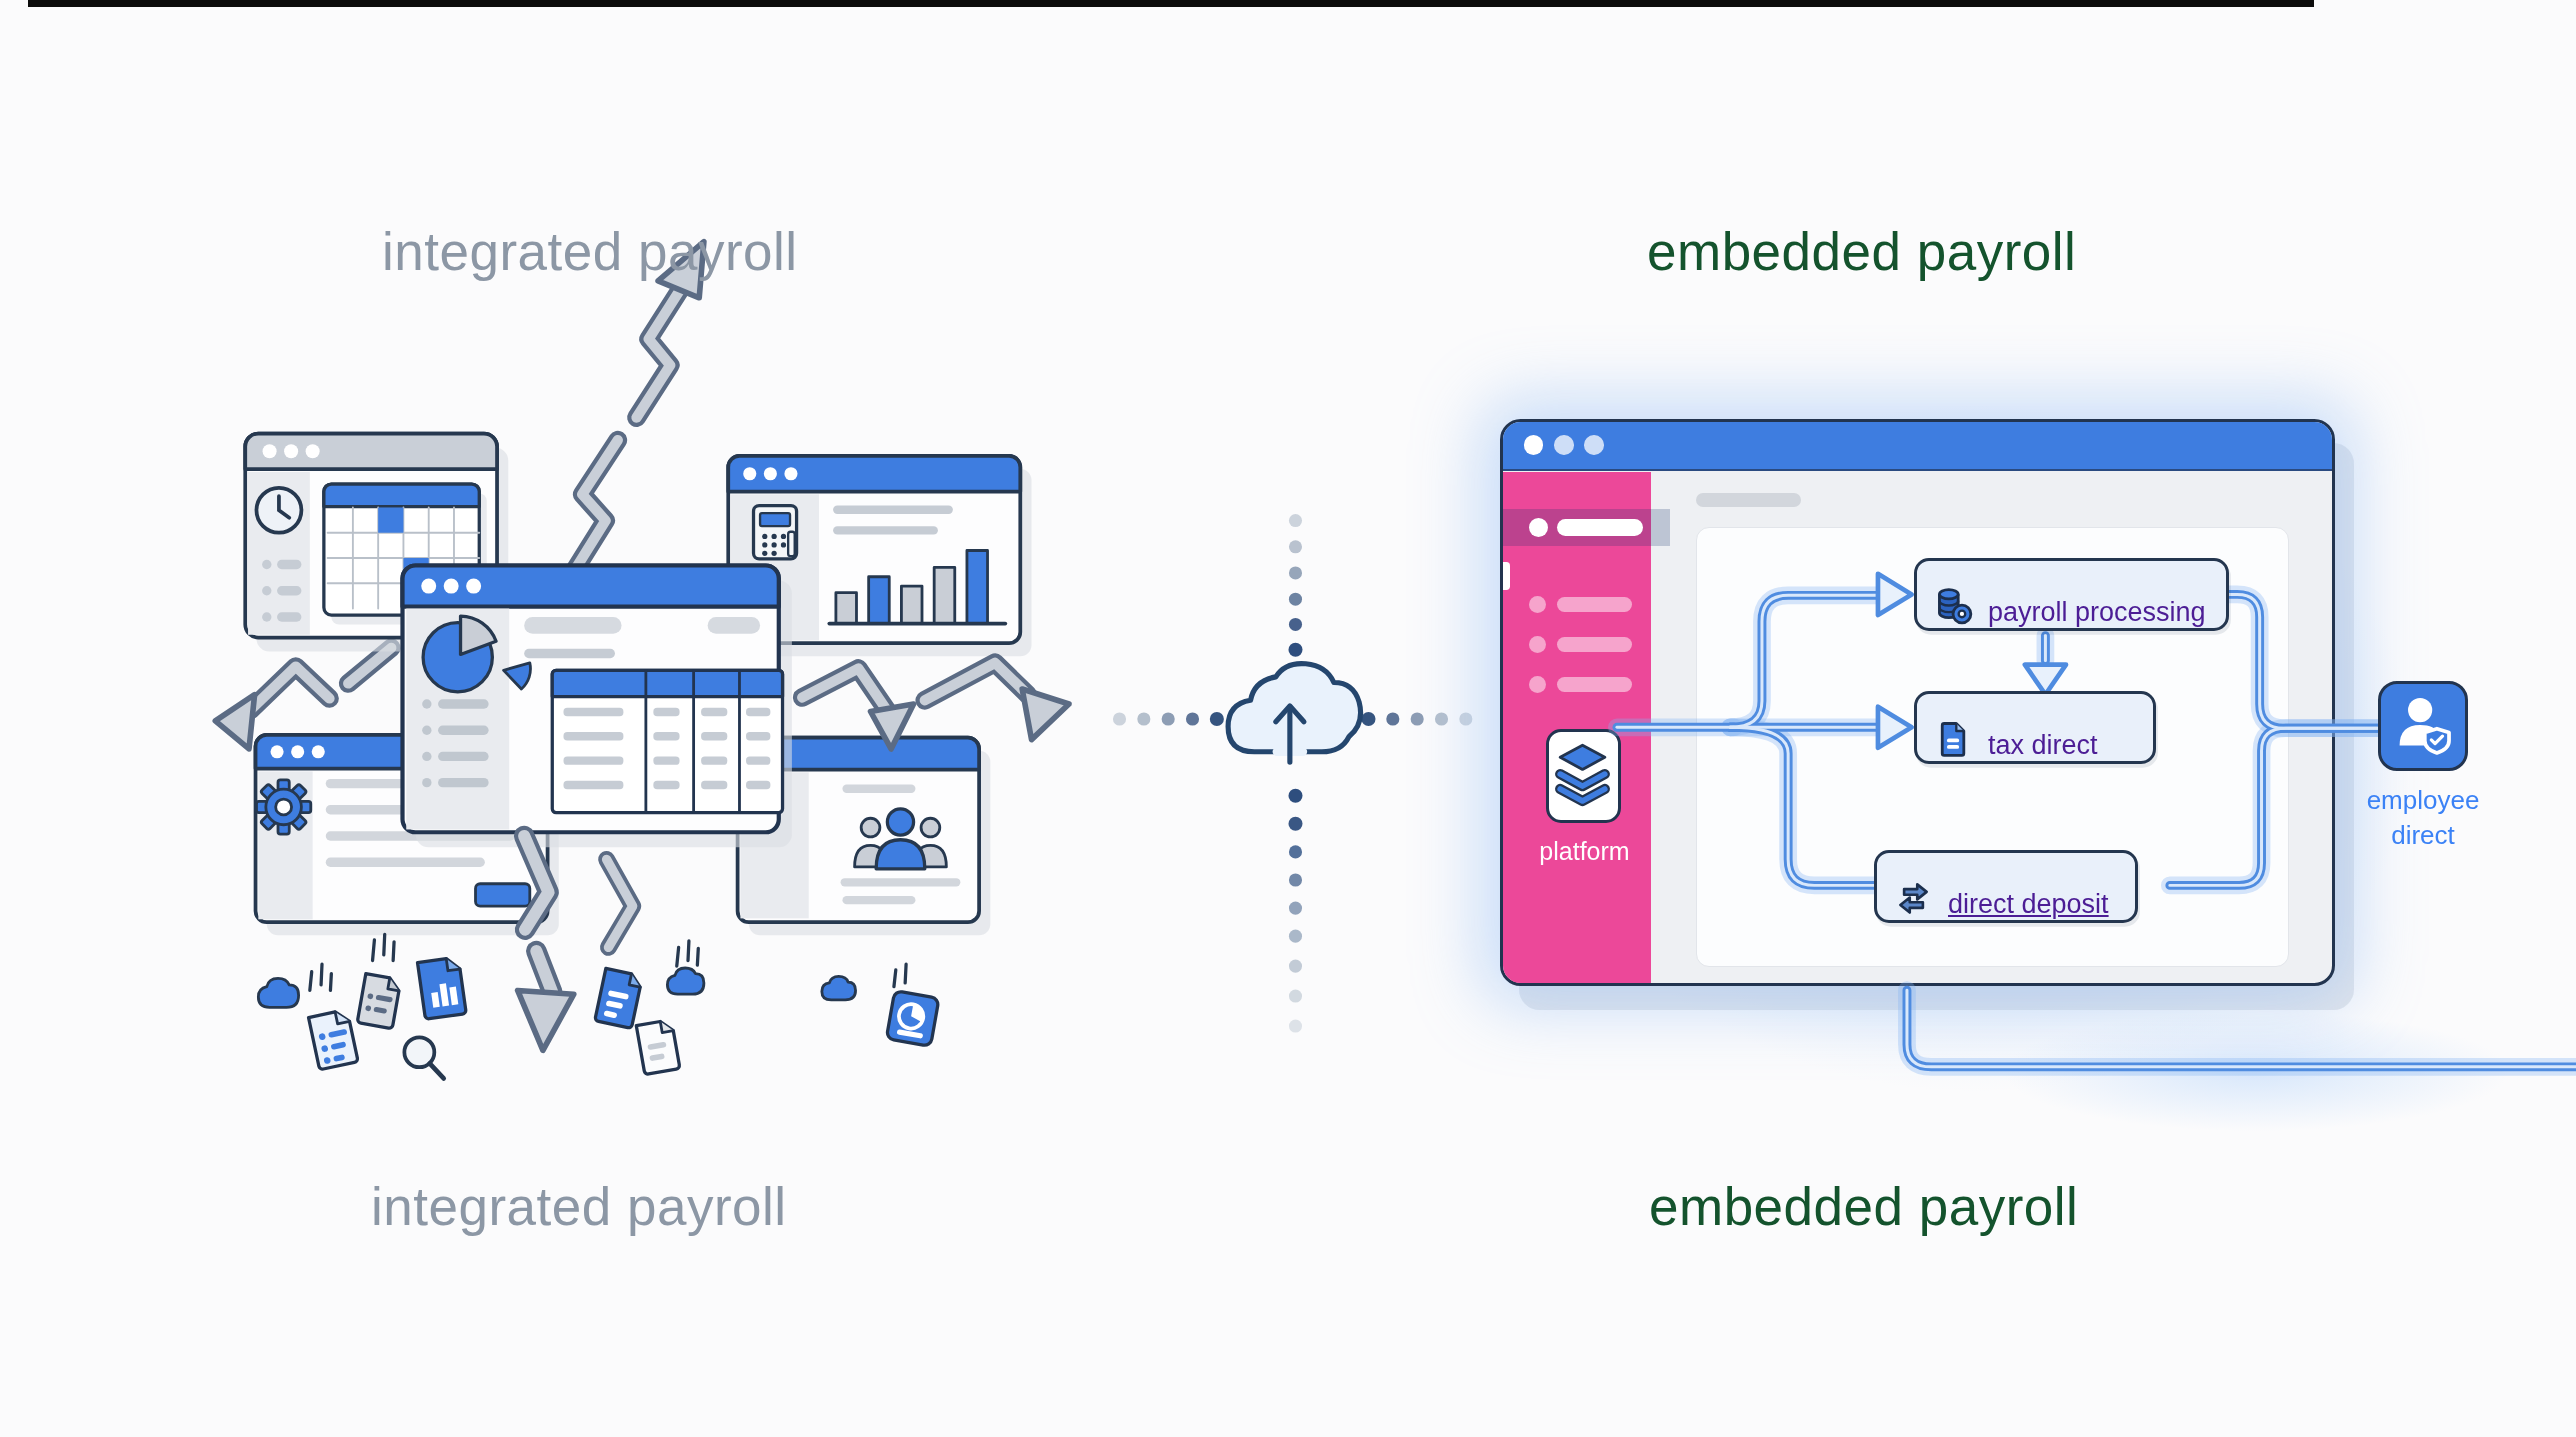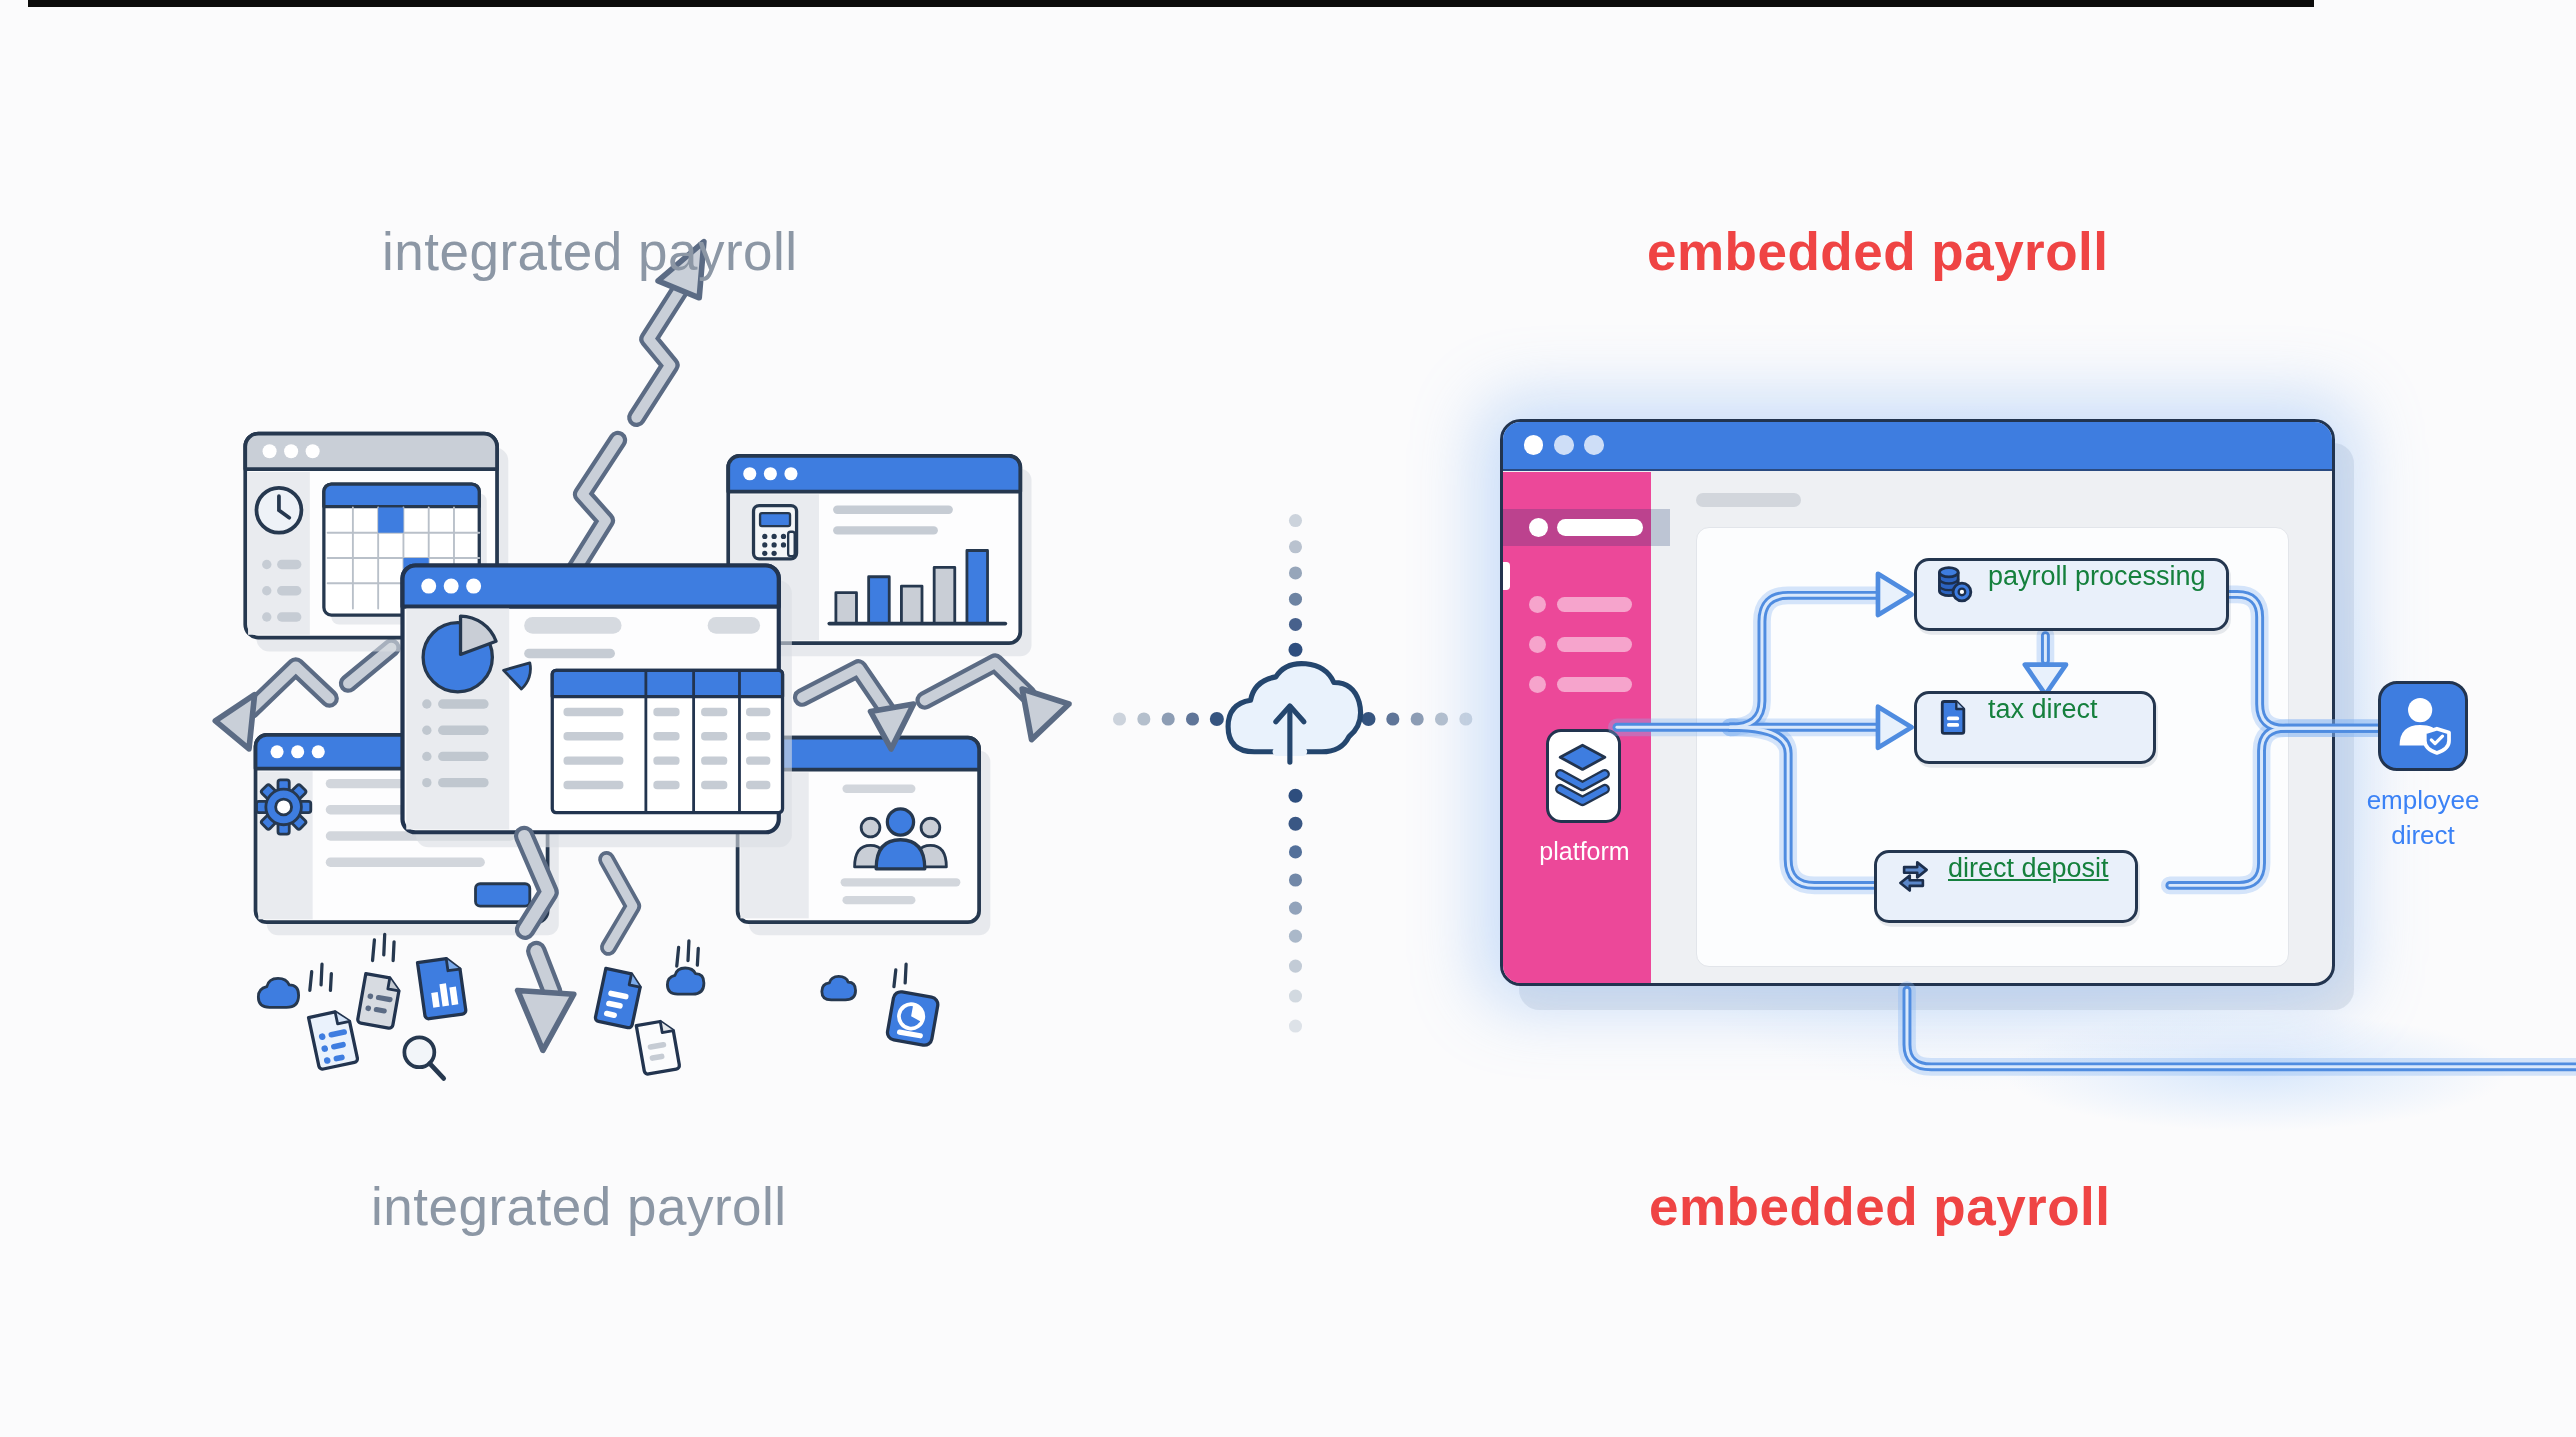--- a/index.html
+++ b/index.html
@@ -17,21 +17,21 @@
   .glow-bottom{
     position:absolute;left:1919px;top:992px;width:674px;height:159px;z-index:0;
     background:radial-gradient(closest-side, rgba(150,195,250,.35), rgba(150,195,250,0) 75%);
   }
   svg.art{position:absolute;left:0;top:0;z-index:1;}
   .heading{
     position:absolute;width:543px;font-size:53px;letter-spacing:0.5px;
     z-index:5;white-space:nowrap;
   }
   .heading.gray{color:#8c97a5;font-weight:400;}
-  .heading.navy{color:#ef4444;font-weight:700;}
+  .heading.navy{color:#14532d;font-weight:400;}
 
   
   .app-window{
     position:absolute;left:1500px;top:419px;width:835px;height:567px;z-index:2;
     background:#eef0f3;border:3.7px solid #22344f;border-radius:20.6px;box-sizing:border-box;
     overflow:hidden;
     box-shadow:0 0 66px 20.6px rgba(140,185,245,.45), 19px 24px 0 rgba(197,203,214,.45);
   }
   .aw-header{position:absolute;left:0;top:0;width:100%;height:47px;background:#3e7de0;border-bottom:2.8px solid #2a4a80;}
   .aw-dot{position:absolute;top:13px;width:19.7px;height:19.7px;border-radius:50%;background:#fff;}
@@ -50,23 +50,23 @@
   .platform-label{position:absolute;left:16px;top:365px;width:131px;text-align:center;color:#fff;font-size:25px;font-weight:500;}
   .aw-pill{position:absolute;left:193px;top:71px;width:105px;height:14px;border-radius:7.5px;background:#d2d6dc;}
   .aw-canvas{
     position:absolute;left:193px;top:105px;width:593px;height:440px;background:#fcfdfe;
     border:0.9px solid #e2e5ea;border-radius:13px;box-sizing:border-box;
   }
 
   svg.pipes{position:absolute;left:1498px;top:412px;z-index:3;pointer-events:none;}
 
   .flow-box{
-    position:absolute;z-index:4;display:flex;align-items:flex-start;gap:12px;padding-left:14px;
+    position:absolute;z-index:4;display:flex;align-items:flex-end;gap:12px;padding-left:14px;
     background:#e9f0fa;border:3.7px solid #24364f;border-radius:15px;box-sizing:border-box;
-    font-size:27px;color:#15803d;box-shadow:1.9px 3.7px 0 rgba(34,52,79,.10);
+    font-size:27px;color:#4c1d95;box-shadow:1.9px 3.7px 0 rgba(34,52,79,.10);
   }
   .flow-box .lbl{white-space:nowrap;}
   .box-pp{left:1914px;top:558px;width:315px;height:73px;}
   .box-tf{left:1914px;top:691px;width:242px;height:73px;}
   .box-dd{left:1874px;top:850px;width:264px;height:73px;text-decoration:underline;}
 
   .portal-icon{
     position:absolute;left:2378px;top:681px;width:90px;height:90px;z-index:4;
     background:#3e7de0;border:3.7px solid #22344f;border-radius:19px;box-sizing:border-box;
   }

